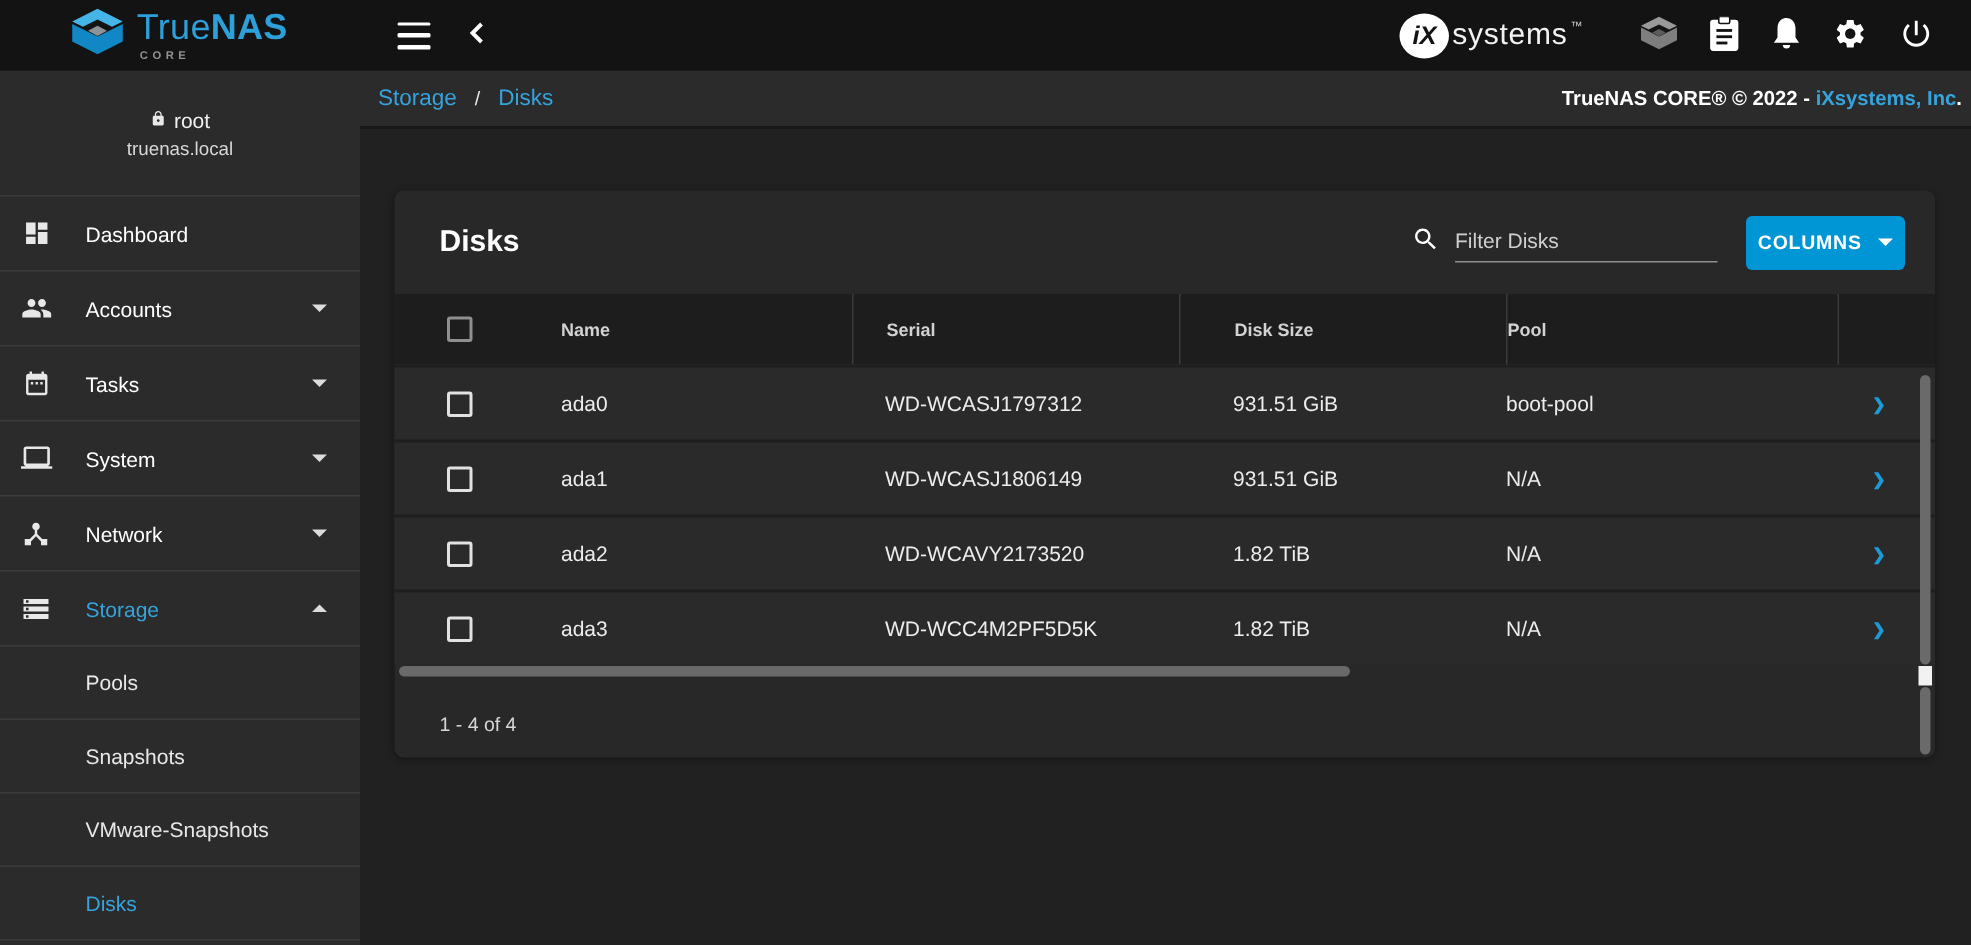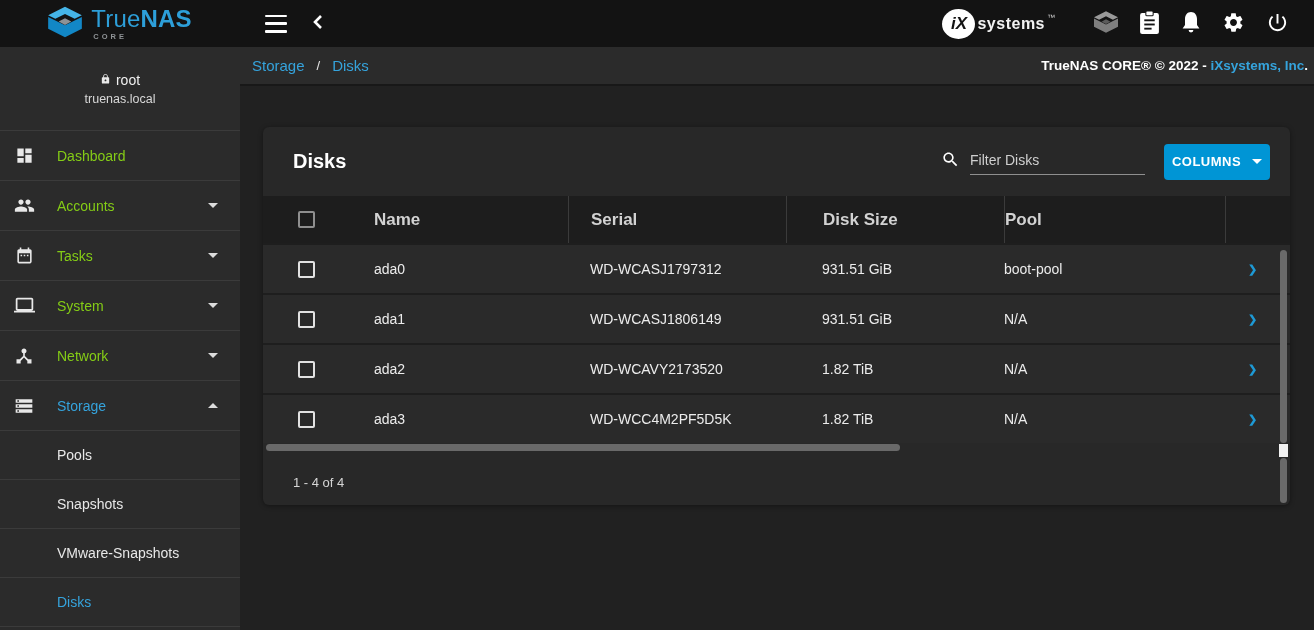--- a/index.html
+++ b/index.html
@@ -14,31 +14,31 @@
   .brand-true{font-size:24px;font-weight:400;color:#2d9fd9;letter-spacing:0.2px;}
   .brand-nas{font-size:24px;font-weight:700;color:#2d9fd9;letter-spacing:0.2px;}
   .brand-core{font-size:7.5px;color:#8f9396;letter-spacing:3px;margin-top:2px;margin-left:2px;font-weight:700;}
   .iconbtn{background:none;border:none;padding:0;cursor:pointer;display:flex;align-items:center;justify-content:center;}
   .hamburger{margin-left:24px;width:24px;height:18px;flex-direction:column;justify-content:space-between;}
   .hamburger span{display:block;width:22px;height:2.6px;background:#fff;border-radius:1px;}
   .backbtn{margin-left:25px;}
   .topbar-right{margin-left:auto;display:flex;align-items:center;gap:21px;margin-right:25px;}
   .ix-logo{display:flex;align-items:center;gap:2px;margin-right:18px;}
   .ix-mark{width:33px;height:30px;background:#fff;border-radius:50%;display:flex;align-items:center;justify-content:center;color:#131313;font-weight:700;font-style:italic;font-size:17px;}
-  .ix-word{font-size:16px;font-weight:700;color:#f2f2f2;letter-spacing:0.5px;}
+  .ix-word{font-size:20px;font-weight:400;color:#f2f2f2;letter-spacing:0.5px;}
   .ix-tm{font-size:8px;color:#cfcfcf;align-self:flex-start;margin-top:4px;}
 
   
   .sidebar{position:absolute;left:0;top:47px;width:240px;bottom:0;background:#2b2b2b;z-index:4;}
   .user-block{height:84px;display:flex;flex-direction:column;align-items:center;justify-content:center;border-bottom:1px solid rgba(255,255,255,0.08);gap:4px;}
   .user-name{display:flex;align-items:center;gap:5px;font-size:14px;color:#f0f0f0;}
   .user-host{font-size:12.5px;color:#d8d8d8;}
   .nav-item{height:50px;display:flex;align-items:center;padding-left:13px;border-bottom:1px solid rgba(255,255,255,0.08);cursor:pointer;}
   .nav-icon{width:22px;height:22px;margin-right:22px;display:flex;align-items:center;justify-content:center;}
-  .nav-label{flex:1;font-size:14px;color:#84cc16;}
+  .nav-label{flex:1;font-size:14px;color:#ffffff;}
   .nav-caret{margin-right:22px;}
   .caret-down{width:0;height:0;border-left:5px solid transparent;border-right:5px solid transparent;border-top:5.5px solid #dcdcdc;}
   .caret-up{width:0;height:0;border-left:5px solid transparent;border-right:5px solid transparent;border-bottom:5.5px solid #dcdcdc;}
   .nav-item.active .nav-label{color:#35a3dc;}
   .sub-item{height:49px;display:flex;align-items:center;padding-left:57px;border-bottom:1px solid rgba(255,255,255,0.08);cursor:pointer;font-size:14px;color:#e8e8e8;}
   .sub-item.active{color:#35a3dc;}
 
   
   .crumbbar{position:absolute;left:240px;top:47px;right:0;height:39px;background:#2b2b2b;border-bottom:2px solid #181818;display:flex;align-items:center;padding:0 6px 0 12px;z-index:3;}
   .crumb-link{color:#35a3dc;font-size:15px;text-decoration:none;cursor:pointer;}
@@ -60,21 +60,21 @@
   
   .thead{height:47px;background:#1d1d1d;display:flex;align-items:center;}
   .trow{height:50px;background:#2a2a2a;display:flex;align-items:center;border-top:2px solid #1e1e1e;cursor:pointer;}
   .c0{width:305px;display:flex;align-items:center;padding-left:35px;height:100%;}
   .c0 .lbl{margin-left:59px;}
   .c1{width:218px;padding-left:22px;height:100%;display:flex;align-items:center;}
   .c2{width:218px;padding-left:36px;height:100%;display:flex;align-items:center;}
   .c3{width:221px;height:100%;display:flex;align-items:center;}
   .c4{flex:1;height:100%;display:flex;align-items:center;padding-left:23px;}
   .thead .c1,.thead .c2,.thead .c3,.thead .c4{border-left:1px solid #3b3b3b;}
-  .thead .lbl{font-size:17px;font-weight:700;color:#d2d2d2;}
+  .thead .lbl{font-size:12px;font-weight:700;color:#d2d2d2;}
   .trow .lbl{font-size:14px;color:#ececec;}
   .cb{width:17px;height:17px;border:2px solid #e2e2e2;border-radius:2px;background:transparent;cursor:pointer;flex:none;}
   .thead .cb{border-color:#8f8f8f;}
   .row-chevron{color:#1e9ad6;}
 
   .hscroll{position:absolute;left:0;top:315px;width:1012px;height:11px;}
   .hscroll .thumb{position:absolute;left:3px;top:2px;width:634px;height:7px;background:#696969;border-radius:4px;cursor:pointer;}
   .vscroll{position:absolute;right:2px;top:121px;width:8px;height:255px;}
   .vscroll .vthumb1{position:absolute;top:2px;left:0;width:7px;height:193px;background:#6a6a6a;border-radius:4px;cursor:pointer;}
   .vscroll .vcorner{position:absolute;top:196px;left:-1px;width:9px;height:13px;background:#f2f2f2;cursor:pointer;}

